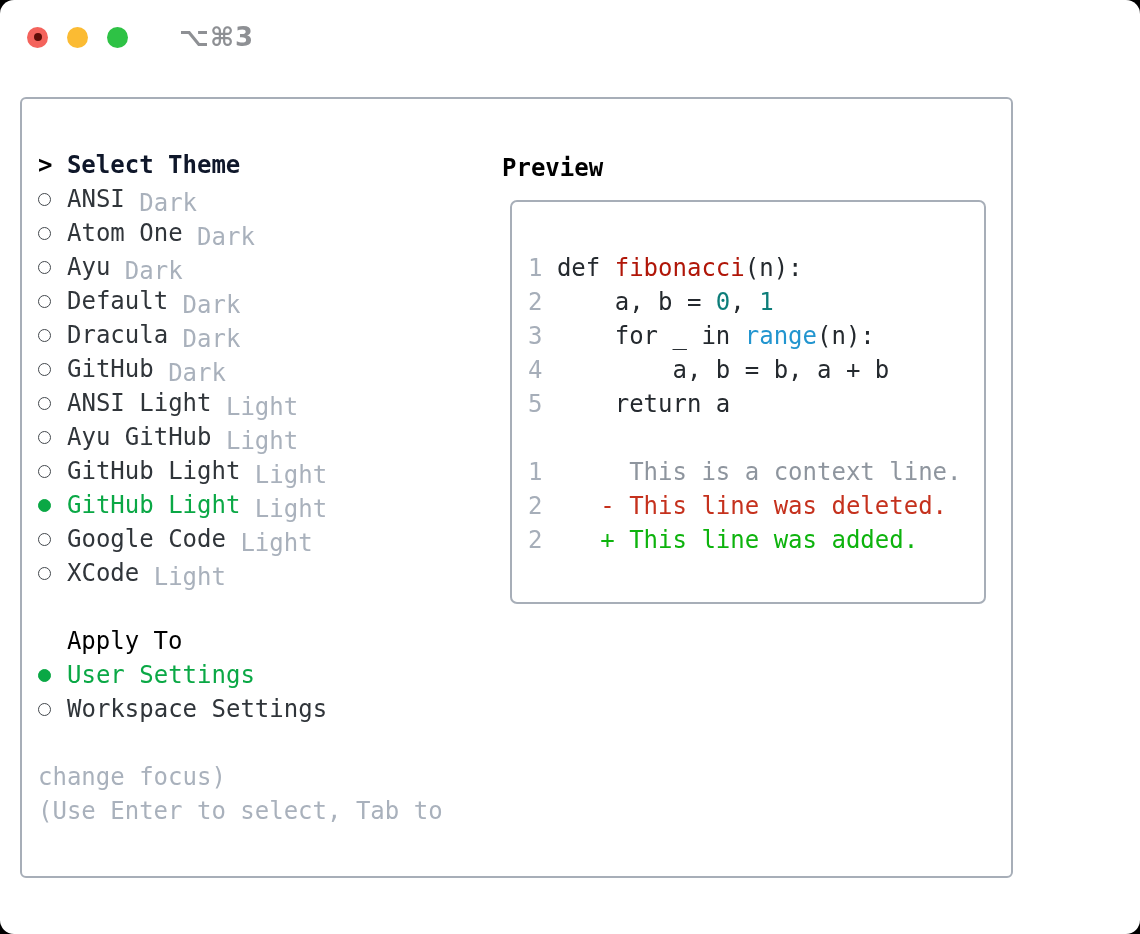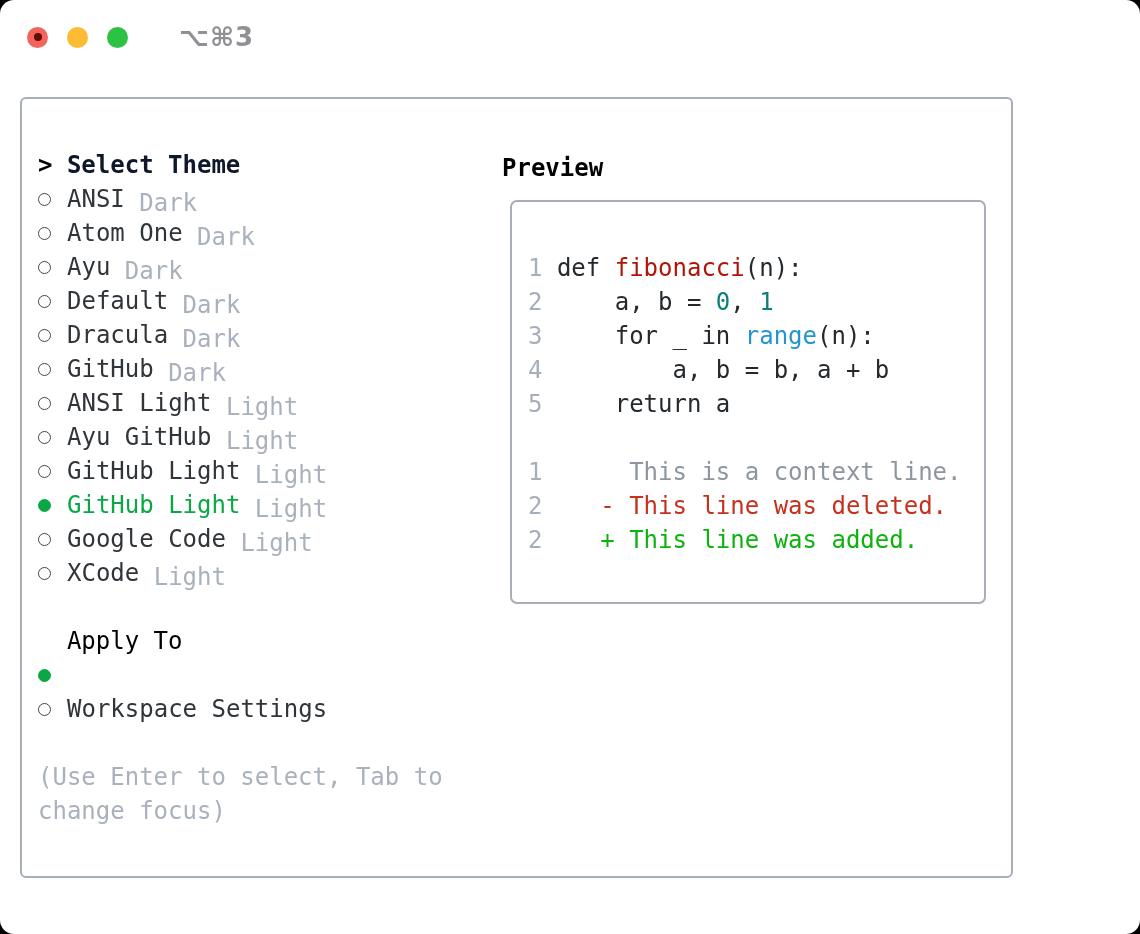--- a/index.html
+++ b/index.html
@@ -102,28 +102,28 @@
           <div class="row theme-row selected"><span class="marker filled"></span><span class="name">GitHub Light</span><span class="variant"> Light</span></div>
           <div class="row theme-row"><span class="marker"></span><span class="name">Google Code</span><span class="variant"> Light</span></div>
           <div class="row theme-row"><span class="marker"></span><span class="name">XCode</span><span class="variant"> Light</span></div>
         </div>
 
       <div class="spacer"></div>
 
       <div class="row apply-header">Apply To</div>
 
       <div>
-          <div class="row theme-row selected"><span class="marker filled"></span></div>
+          <div class="row theme-row selected"><span class="marker filled"></span><span class="name">User Settings</span></div>
           <div class="row theme-row"><span class="marker"></span><span class="name">Workspace Settings</span></div>
         </div>
 
       <div class="spacer"></div>
 
+      <div class="row help">change focus)</div>
       <div class="row help">(Use Enter to select, Tab to</div>
-      <div class="row help">change focus)</div>
     </div>
 
     <div class="preview-title">Preview</div>
 
     <div class="preview-box">
       <pre class="preview-code"><div class="code-line"><span class="tok-lineno">1 </span><span class="tok-plain">def </span><span class="tok-fn">fibonacci</span><span class="tok-plain">(n):</span></div><div class="code-line"><span class="tok-lineno">2 </span><span class="tok-plain">    a, b = </span><span class="tok-num">0</span><span class="tok-plain">, </span><span class="tok-num">1</span></div><div class="code-line"><span class="tok-lineno">3 </span><span class="tok-plain">    for _ in </span><span class="tok-builtin">range</span><span class="tok-plain">(n):</span></div><div class="code-line"><span class="tok-lineno">4 </span><span class="tok-plain">        a, b = b, a + b</span></div><div class="code-line"><span class="tok-lineno">5 </span><span class="tok-plain">    return a</span></div><div class="code-line"></div><div class="code-line"><span class="tok-lineno">1 </span><span class="tok-ctx">     This is a context line.</span></div><div class="code-line"><span class="tok-lineno">2 </span><span class="tok-del">   - This line was deleted.</span></div><div class="code-line"><span class="tok-lineno">2 </span><span class="tok-add">   + This line was added.</span></div></pre>
     </div>
 
   </div>
 </div>

